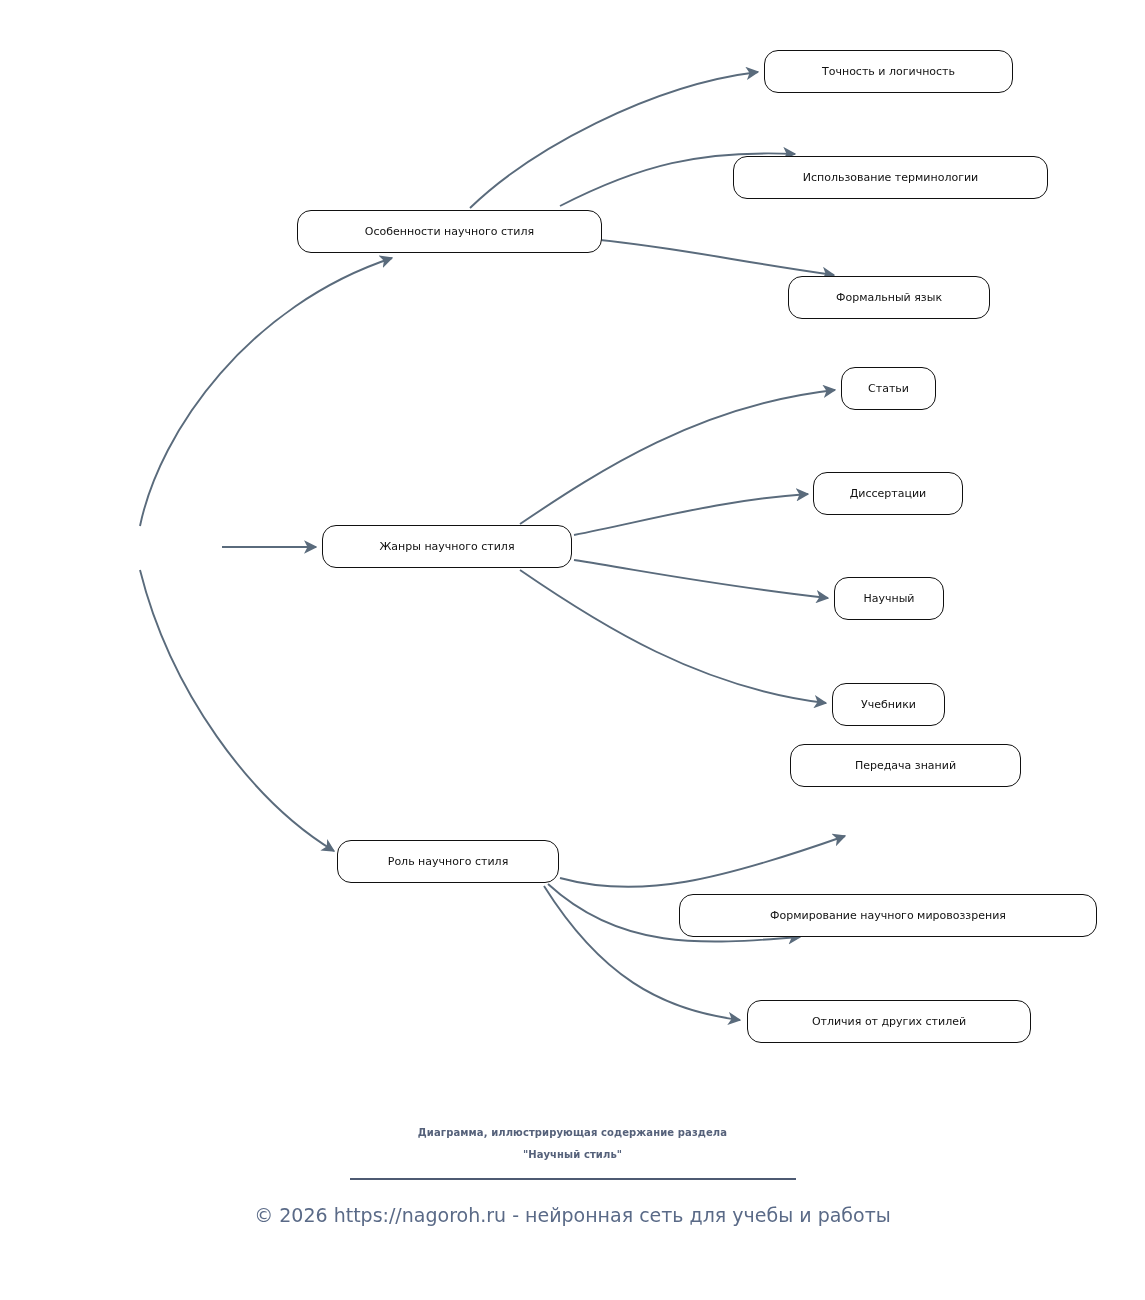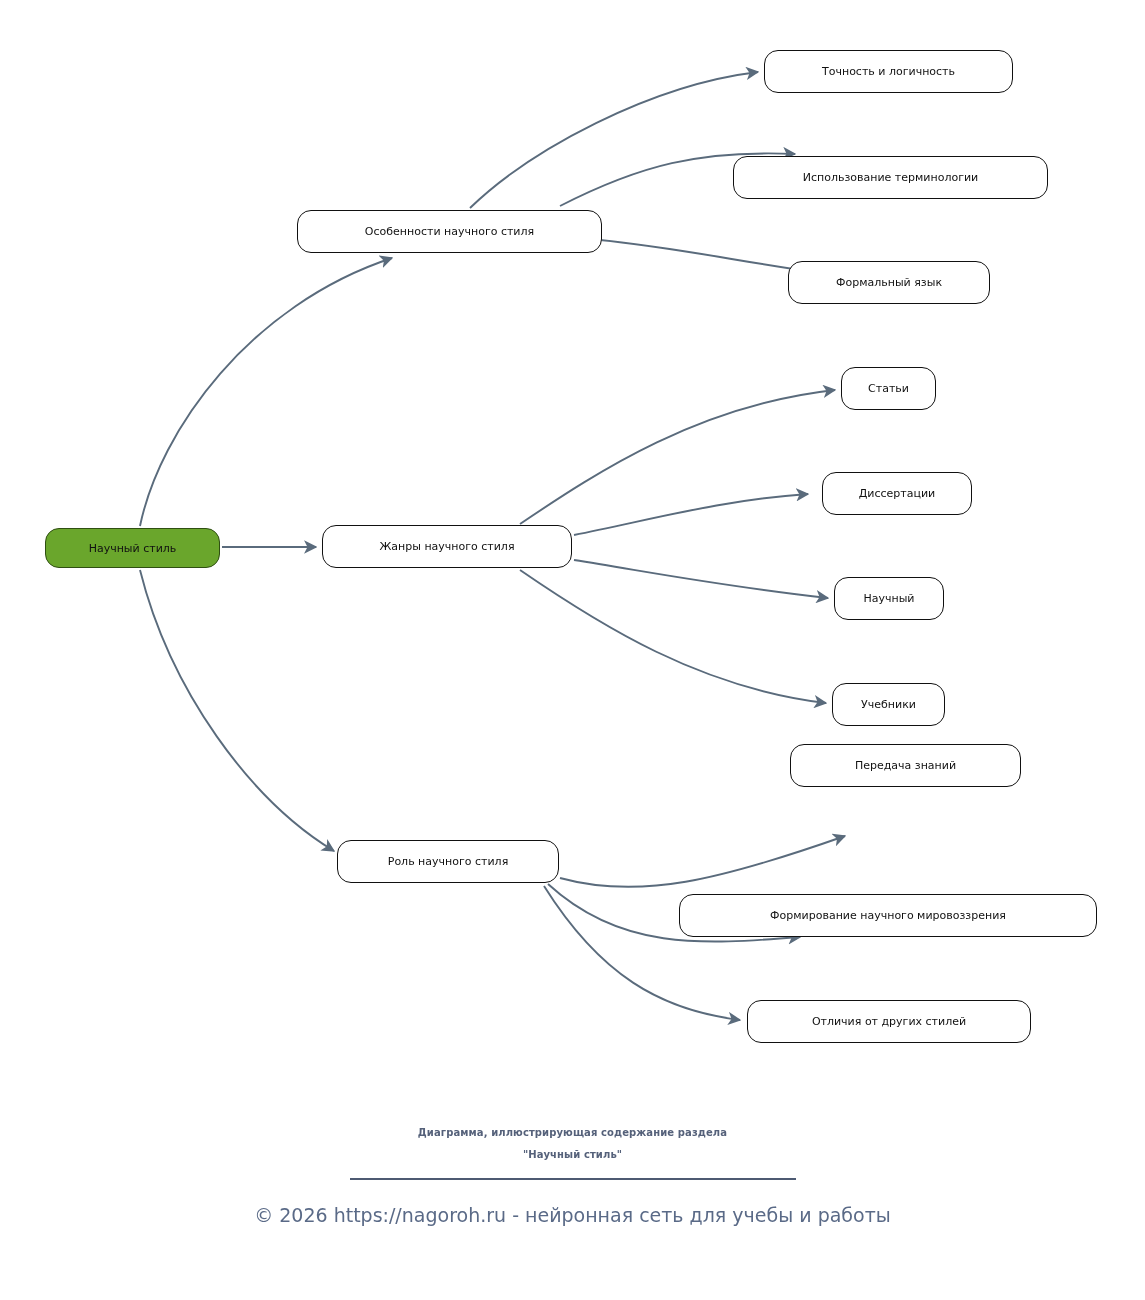--- a/index.html
+++ b/index.html
@@ -108,44 +108,41 @@
       <path d="M 574 535 C 650 520 720 500 808 494"></path>
       <path d="M 574 560 C 650 572 720 586 828 598"></path>
       <path d="M 520 570 C 600 625 700 688 826 703"></path>
 
       <path d="M 560 878 C 640 900 720 880 845 836"></path>
       <path d="M 548 884 C 620 950 700 945 800 937"></path>
       <path d="M 544 886 C 600 975 660 1010 740 1020"></path>
     </g>
   </svg>
 
-  <div class="node root" style="left:45px; top:528px; width:175px; height:40px;">
-    <span class="node-label">Научный стиль</span>
-  </div>
 
   <div class="node" style="left:297px; top:210px; width:305px; height:43px;">
     <span class="node-label">Особенности научного стиля</span>
   </div>
   <div class="node" style="left:764px; top:50px; width:249px; height:43px;">
     <span class="node-label">Точность и логичность</span>
   </div>
   <div class="node" style="left:733px; top:156px; width:315px; height:43px;text-align:center;">
     <span class="node-label">Использование терминологии</span>
   </div>
-  <div class="node" style="left:788px; top:261px; width:202px; height:43px;">
+  <div class="node" style="left:788px; top:276px; width:202px; height:43px;">
     <span class="node-label">Формальный язык</span>
   </div>
 
   <div class="node" style="left:322px; top:525px; width:250px; height:43px;">
     <span class="node-label">Жанры научного стиля</span>
   </div>
   <div class="node" style="left:841px; top:367px; width:95px; height:43px;">
     <span class="node-label">Статьи</span>
   </div>
-  <div class="node" style="left:813px; top:472px; width:150px; height:43px;margin-left:9px;">
+  <div class="node" style="left:813px; top:472px; width:150px; height:43px;">
     <span class="node-label">Диссертации</span>
   </div>
   <div class="node" style="left:834px; top:577px; width:110px; height:43px;">
     <span class="node-label">Научный</span>
   </div>
   <div class="node" style="left:832px; top:683px; width:113px; height:43px;">
     <span class="node-label">Учебники</span>
   </div>
 
   <div class="node" style="left:337px; top:840px; width:222px; height:43px;">

